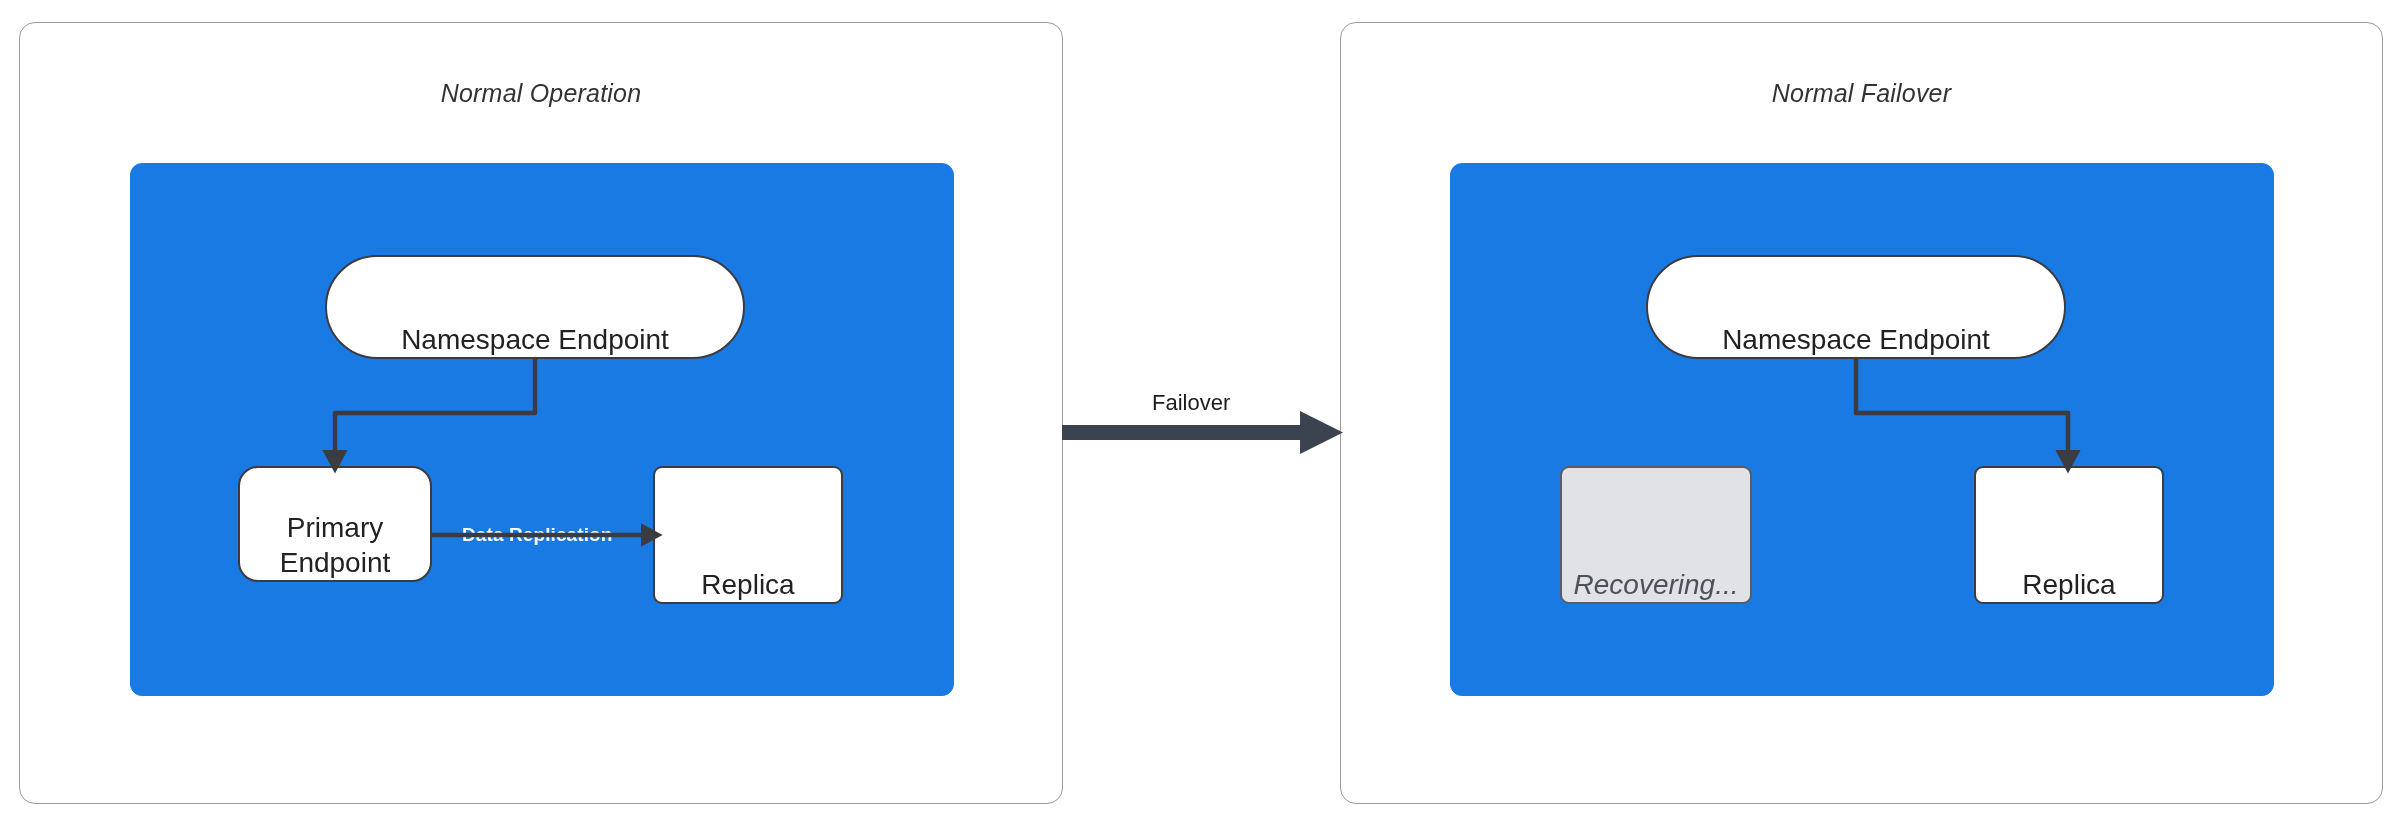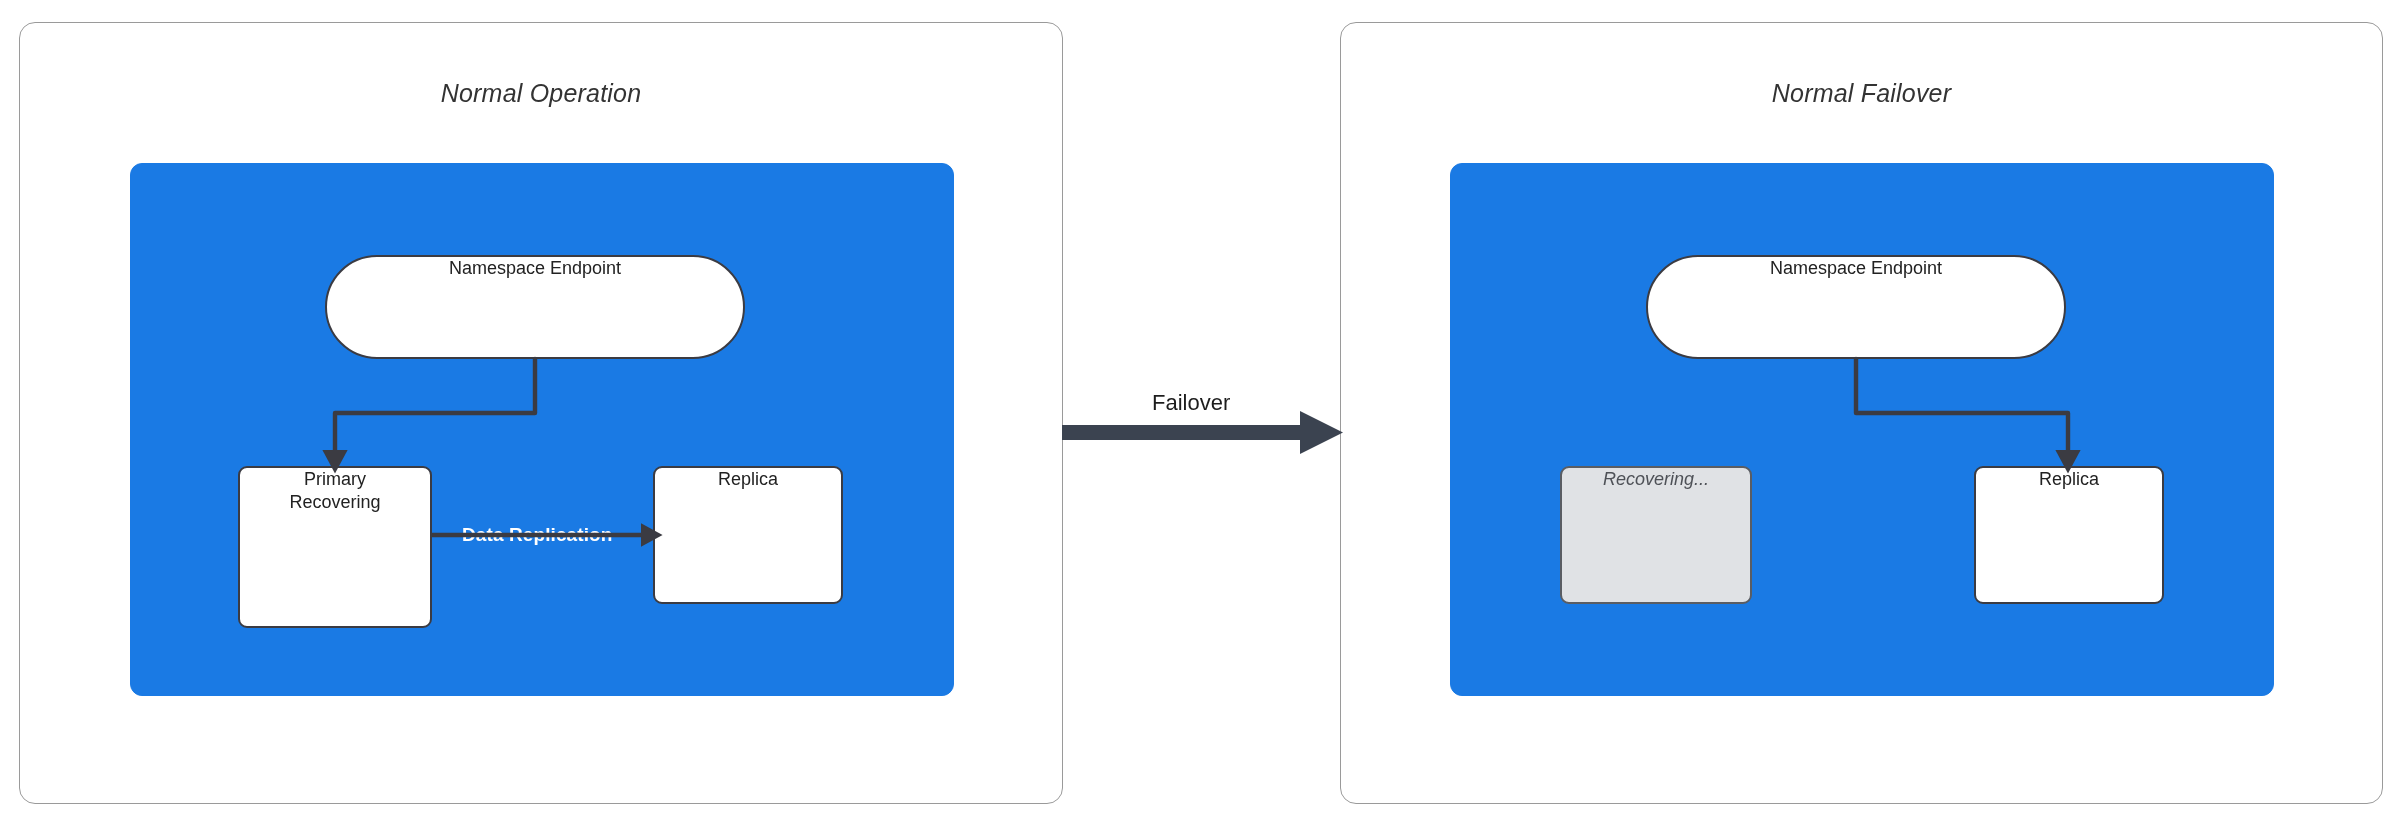--- a/index.html
+++ b/index.html
@@ -77,25 +77,25 @@
     top: 163px;
     width: 824px;
     height: 533px;
   }
 
   
   .node {
     position: absolute;
     box-sizing: border-box;
     display: flex;
-    align-items: flex-start;
+    align-items: flex-end;
     justify-content: center;
     text-align: center;
     color: #222222;
-    font-size: 18px;
+    font-size: 28px;
     line-height: 1.25;
     background: #ffffff;
     border: 2.2px solid #3b3b42;
   }
   .node-pill {
     border-radius: 52px;
   }
   .node-rect {
     border-radius: 9px;
   }
@@ -110,21 +110,22 @@
   #node-endpoint-normal {
     left: 325px;
     top: 255px;
     width: 420px;
     height: 104px;
   }
   #node-primary {
     left: 238px;
     top: 466px;
     width: 194px;
-    height: 162px;
+    height: 116px;
+    border-radius: 20px;
   }
   #node-replica-normal {
     left: 653px;
     top: 466px;
     width: 190px;
     height: 138px;
   }
 
   
   #node-endpoint-failover {
@@ -193,21 +194,21 @@
 
   <div class="blue-box" id="blue-normal"></div>
 
   <div class="node node-pill" id="node-endpoint-normal">
     <span>Namespace Endpoint</span>
   </div>
 
   <div class="node node-rect" id="node-primary">
     <span>
       <span>Primary</span><br>
-      <span>Recovering</span>
+      <span>Endpoint</span>
     </span>
   </div>
 
   <div class="node node-rect" id="node-replica-normal">
     <span>Replica</span>
   </div>
 
   <div class="edge-label" id="label-data-replication">Data Replication</div>
 
   <div class="panel" id="panel-failover">

